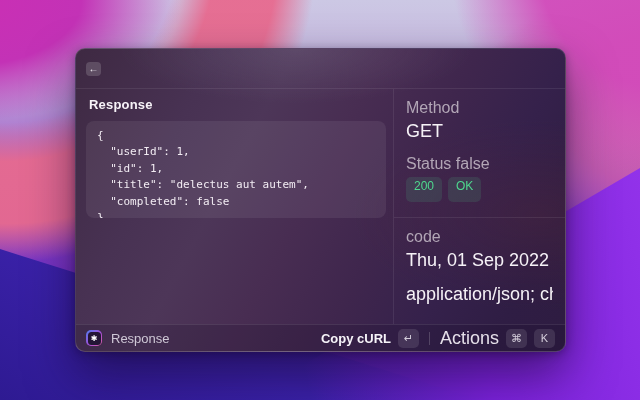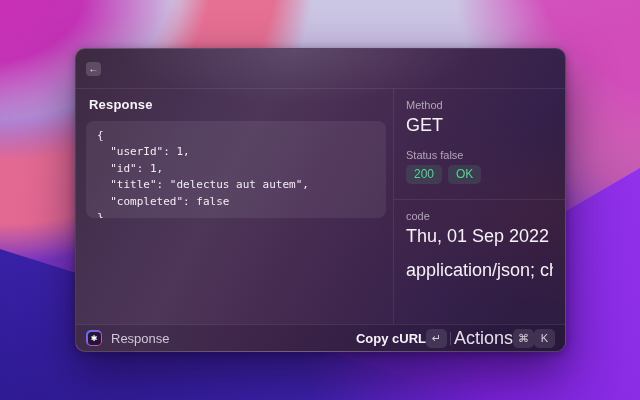--- a/index.html
+++ b/index.html
@@ -45,38 +45,38 @@
   .resp-title { font-size:13px; font-weight:bold; color:#f7f3f8; letter-spacing:.2px; }
   .code-block { margin:9px 0 0 -3px; width:300px; height:97px;
     background:rgba(255,255,255,.07); border-radius:8px; padding:7px 11px; overflow:hidden; }
   .code-block pre { font-family:"DejaVu Sans Mono", monospace; font-size:11px;
     line-height:16.4px; color:#f2ecf3; }
 
   
   .v-divider { width:1px; flex:0 0 1px; background:rgba(255,255,255,.08); }
   .panel-right { flex:1; overflow:hidden; }
   .meta-section { padding:10px 12px 0 12px; }
-  .meta-label { font-size:11px; color:#b2a6b6; margin-bottom:4px; }
+  .meta-label { font-size:16px; color:#b2a6b6; margin-bottom:4px; }
   .meta-value { font-size:18px; color:#f6f2f7; margin-bottom:13px; white-space:nowrap; overflow:hidden; }
   .badge-row { display:flex; gap:6px; margin-bottom:15px; }
-  .badge { font-size:12px; padding:2px 8px 3px; border-radius:5px;
+  .badge { font-size:12px; padding:2px 8px 9px; border-radius:5px;
     background:rgba(78,216,142,.13); color:#4ed88e; }
   .h-divider { height:1px; background:rgba(255,255,255,.08); }
 
   
   .win-footer { position:absolute; left:0; right:0; bottom:0; height:27px;
     border-top:1px solid rgba(255,255,255,.09); background:rgba(22,12,38,.18);
     display:flex; align-items:center; padding:0 10px; }
   .app-icon { width:16px; height:16px; border-radius:5px; flex:0 0 16px;
     background:linear-gradient(135deg,#4f7cf0 0%,#a44fd8 55%,#e05fa0 100%);
     padding:1.5px; margin-right:9px; }
   .app-icon .inner { width:100%; height:100%; border-radius:3.5px; background:#241636;
     color:#fff; font-size:8px; line-height:13px; text-align:center; }
   .footer-context { font-size:13px; color:#cfc8d6; }
-  .footer-right { margin-left:auto; display:flex; align-items:center; }
+  .footer-right { margin-left:auto; display:flex; align-items:center; gap:7px; }
   .footer-action-primary { font-size:13px; font-weight:bold; color:#f6f3f8; }
   .footer-action { font-size:18px; color:#e5dfe9; }
   .key-badge { min-width:21px; height:19px; padding:0 4px; border-radius:5px;
     background:rgba(255,255,255,.11); color:#d6cfdc; font-size:11px;
     display:flex; align-items:center; justify-content:center; }
   .footer-sep { width:1px; height:13px; background:rgba(255,255,255,.18); margin:0 3px; }
 </style>
 </head>
 <body>
 

